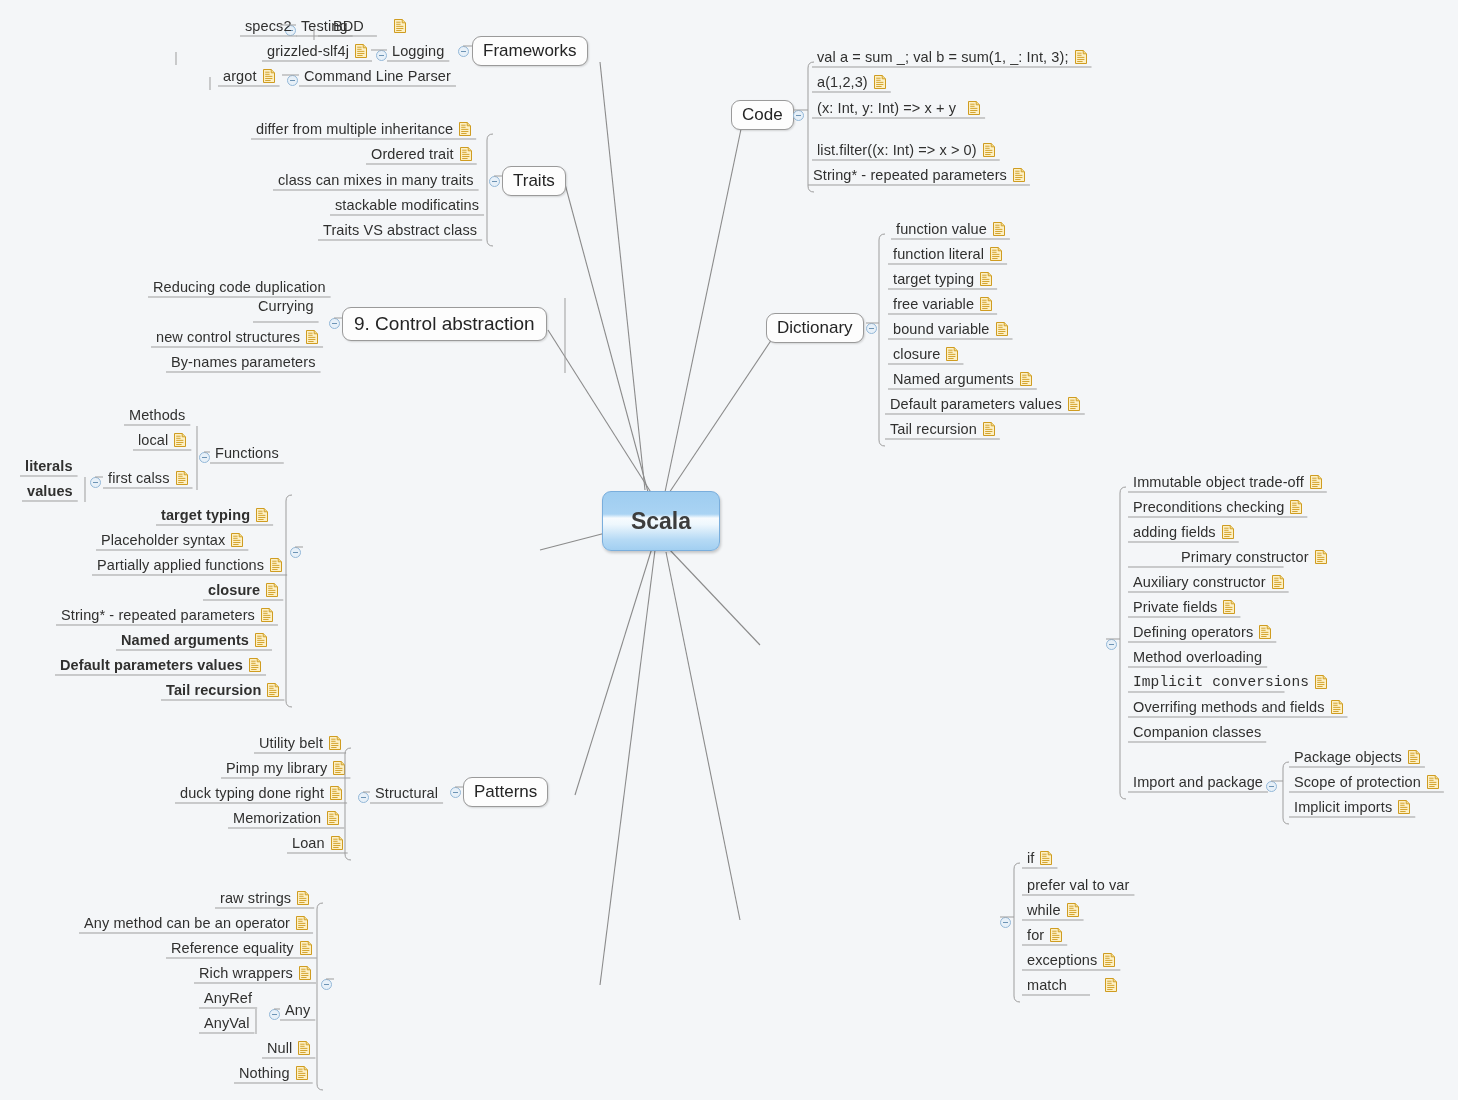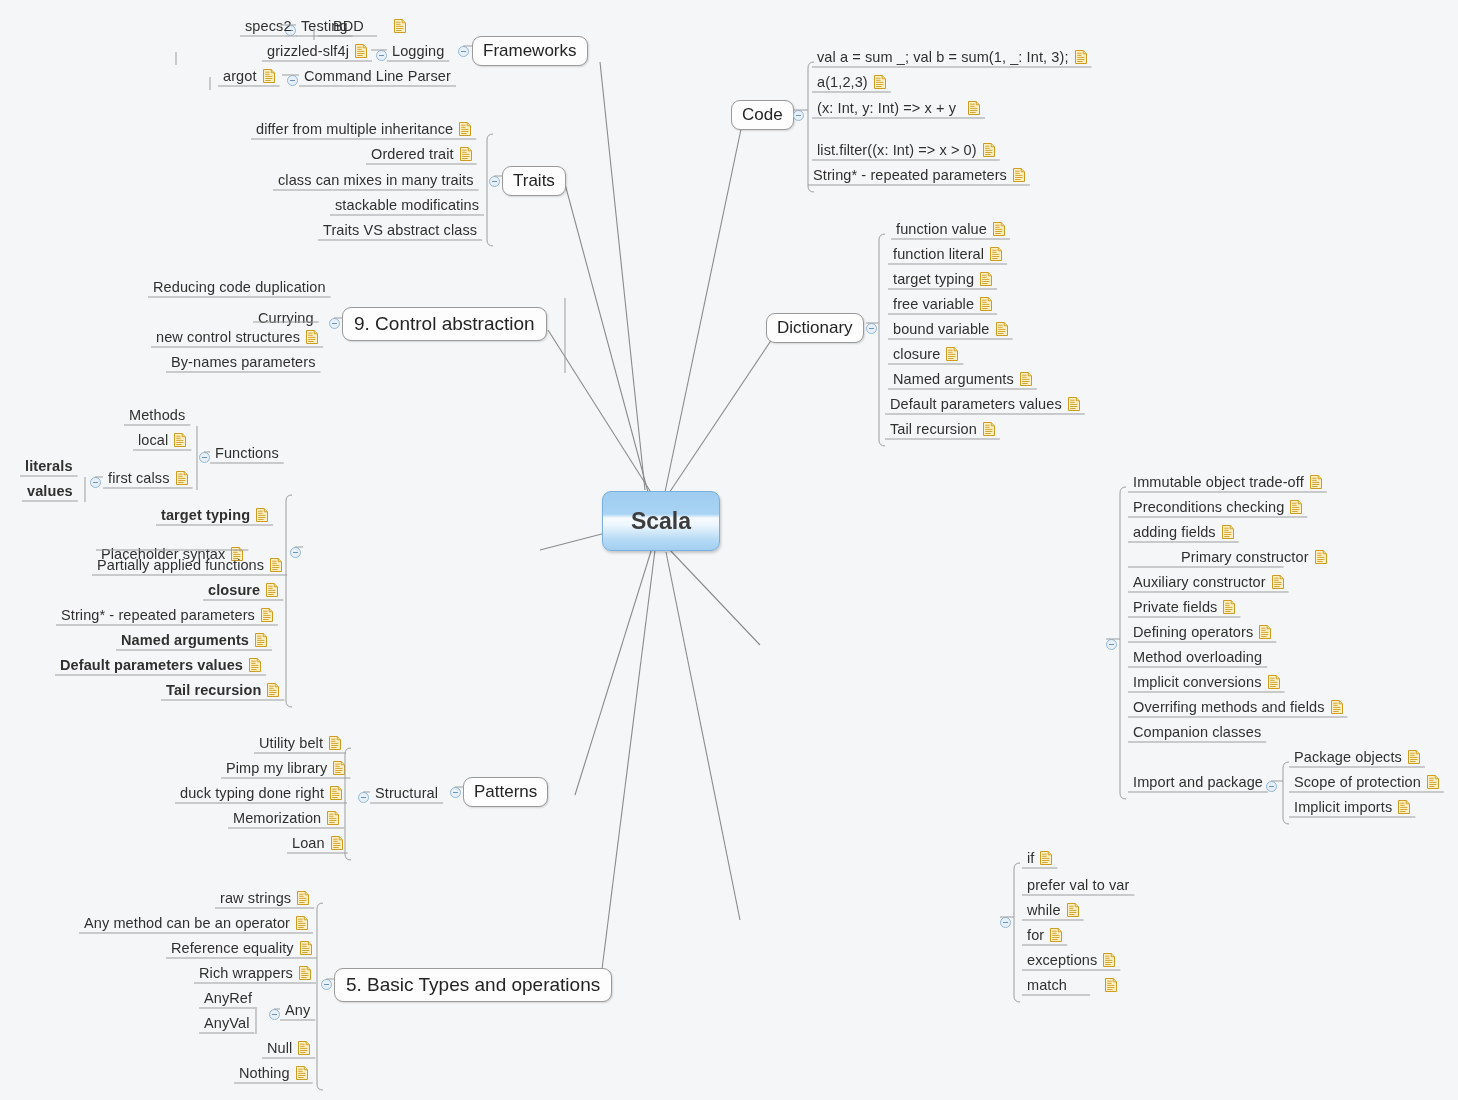--- a/index.html
+++ b/index.html
@@ -234,21 +234,21 @@
   </div>
 
   <div class="node bubble" style="left:342px;top:307px;">
     <span>9. Control abstraction</span>
   </div>
   <div class="toggle" style="left:329px;top:318px;"></div>
 
   <div class="node leaf" style="left:148px;top:278px;">
     <span class="txt">Reducing code duplication</span>
   </div>
-  <div class="node leaf" style="left:253px;top:309px;text-align:center;">
+  <div class="node leaf" style="left:253px;top:297px;text-align:center;">
     <span class="txt">Currying</span>
   </div>
   <div class="node leaf" style="left:151px;top:328px;">
     <span class="txt">new control structures</span>
     <span class="note-icon">
         <svg width="12" height="14" viewBox="0 0 12 14">
           <path d="M0.5 0.5 H8.2 L11.5 3.8 V13.5 H0.5 Z" fill="#fdf0c4" stroke="#cf9c21" stroke-width="1"></path>
           <path d="M8.2 0.5 L8.2 3.8 L11.5 3.8" fill="#f0d88a" stroke="#cf9c21" stroke-width="0.9"></path>
           <g stroke="#cf9c21" stroke-width="0.9">
             <line x1="2.2" y1="3.2" x2="6.6" y2="3.2"></line>
@@ -322,21 +322,21 @@
           <g stroke="#cf9c21" stroke-width="0.9">
             <line x1="2.2" y1="3.2" x2="6.6" y2="3.2"></line>
             <line x1="2.2" y1="5.3" x2="6.6" y2="5.3"></line>
             <line x1="2.2" y1="7.4" x2="9.4" y2="7.4"></line>
             <line x1="2.2" y1="9.5" x2="9.4" y2="9.5"></line>
             <line x1="2.2" y1="11.5" x2="7.6" y2="11.5"></line>
           </g>
         </svg>
       </span>
   </div>
-  <div class="node leaf" style="left:96px;top:531px;margin-top:14px;">
+  <div class="node leaf" style="left:96px;top:531px;">
     <span class="txt">Placeholder syntax</span>
     <span class="note-icon">
         <svg width="12" height="14" viewBox="0 0 12 14">
           <path d="M0.5 0.5 H8.2 L11.5 3.8 V13.5 H0.5 Z" fill="#fdf0c4" stroke="#cf9c21" stroke-width="1"></path>
           <path d="M8.2 0.5 L8.2 3.8 L11.5 3.8" fill="#f0d88a" stroke="#cf9c21" stroke-width="0.9"></path>
           <g stroke="#cf9c21" stroke-width="0.9">
             <line x1="2.2" y1="3.2" x2="6.6" y2="3.2"></line>
             <line x1="2.2" y1="5.3" x2="6.6" y2="5.3"></line>
             <line x1="2.2" y1="7.4" x2="9.4" y2="7.4"></line>
             <line x1="2.2" y1="9.5" x2="9.4" y2="9.5"></line>
@@ -526,23 +526,20 @@
             <line x1="2.2" y1="3.2" x2="6.6" y2="3.2"></line>
             <line x1="2.2" y1="5.3" x2="6.6" y2="5.3"></line>
             <line x1="2.2" y1="7.4" x2="9.4" y2="7.4"></line>
             <line x1="2.2" y1="9.5" x2="9.4" y2="9.5"></line>
             <line x1="2.2" y1="11.5" x2="7.6" y2="11.5"></line>
           </g>
         </svg>
       </span>
   </div>
 
-  <div class="node bubble" style="left:334px;top:968px;">
-    <span>5. Basic Types and operations</span>
-  </div>
   <div class="toggle" style="left:321px;top:979px;"></div>
 
   <div class="node leaf" style="left:215px;top:889px;">
     <span class="txt">raw strings</span>
     <span class="note-icon">
         <svg width="12" height="14" viewBox="0 0 12 14">
           <path d="M0.5 0.5 H8.2 L11.5 3.8 V13.5 H0.5 Z" fill="#fdf0c4" stroke="#cf9c21" stroke-width="1"></path>
           <path d="M8.2 0.5 L8.2 3.8 L11.5 3.8" fill="#f0d88a" stroke="#cf9c21" stroke-width="0.9"></path>
           <g stroke="#cf9c21" stroke-width="0.9">
             <line x1="2.2" y1="3.2" x2="6.6" y2="3.2"></line>
@@ -991,21 +988,21 @@
             <line x1="2.2" y1="7.4" x2="9.4" y2="7.4"></line>
             <line x1="2.2" y1="9.5" x2="9.4" y2="9.5"></line>
             <line x1="2.2" y1="11.5" x2="7.6" y2="11.5"></line>
           </g>
         </svg>
       </span>
   </div>
   <div class="node leaf" style="left:1128px;top:648px;">
     <span class="txt">Method overloading</span>
   </div>
-  <div class="node leaf" style="left:1128px;top:673px;">
+  <div class="node leaf" style="left:1128px;top:673px;font-family:Liberation Mono, monospace;">
     <span class="txt">Implicit conversions</span>
     <span class="note-icon">
         <svg width="12" height="14" viewBox="0 0 12 14">
           <path d="M0.5 0.5 H8.2 L11.5 3.8 V13.5 H0.5 Z" fill="#fdf0c4" stroke="#cf9c21" stroke-width="1"></path>
           <path d="M8.2 0.5 L8.2 3.8 L11.5 3.8" fill="#f0d88a" stroke="#cf9c21" stroke-width="0.9"></path>
           <g stroke="#cf9c21" stroke-width="0.9">
             <line x1="2.2" y1="3.2" x2="6.6" y2="3.2"></line>
             <line x1="2.2" y1="5.3" x2="6.6" y2="5.3"></line>
             <line x1="2.2" y1="7.4" x2="9.4" y2="7.4"></line>
             <line x1="2.2" y1="9.5" x2="9.4" y2="9.5"></line>

